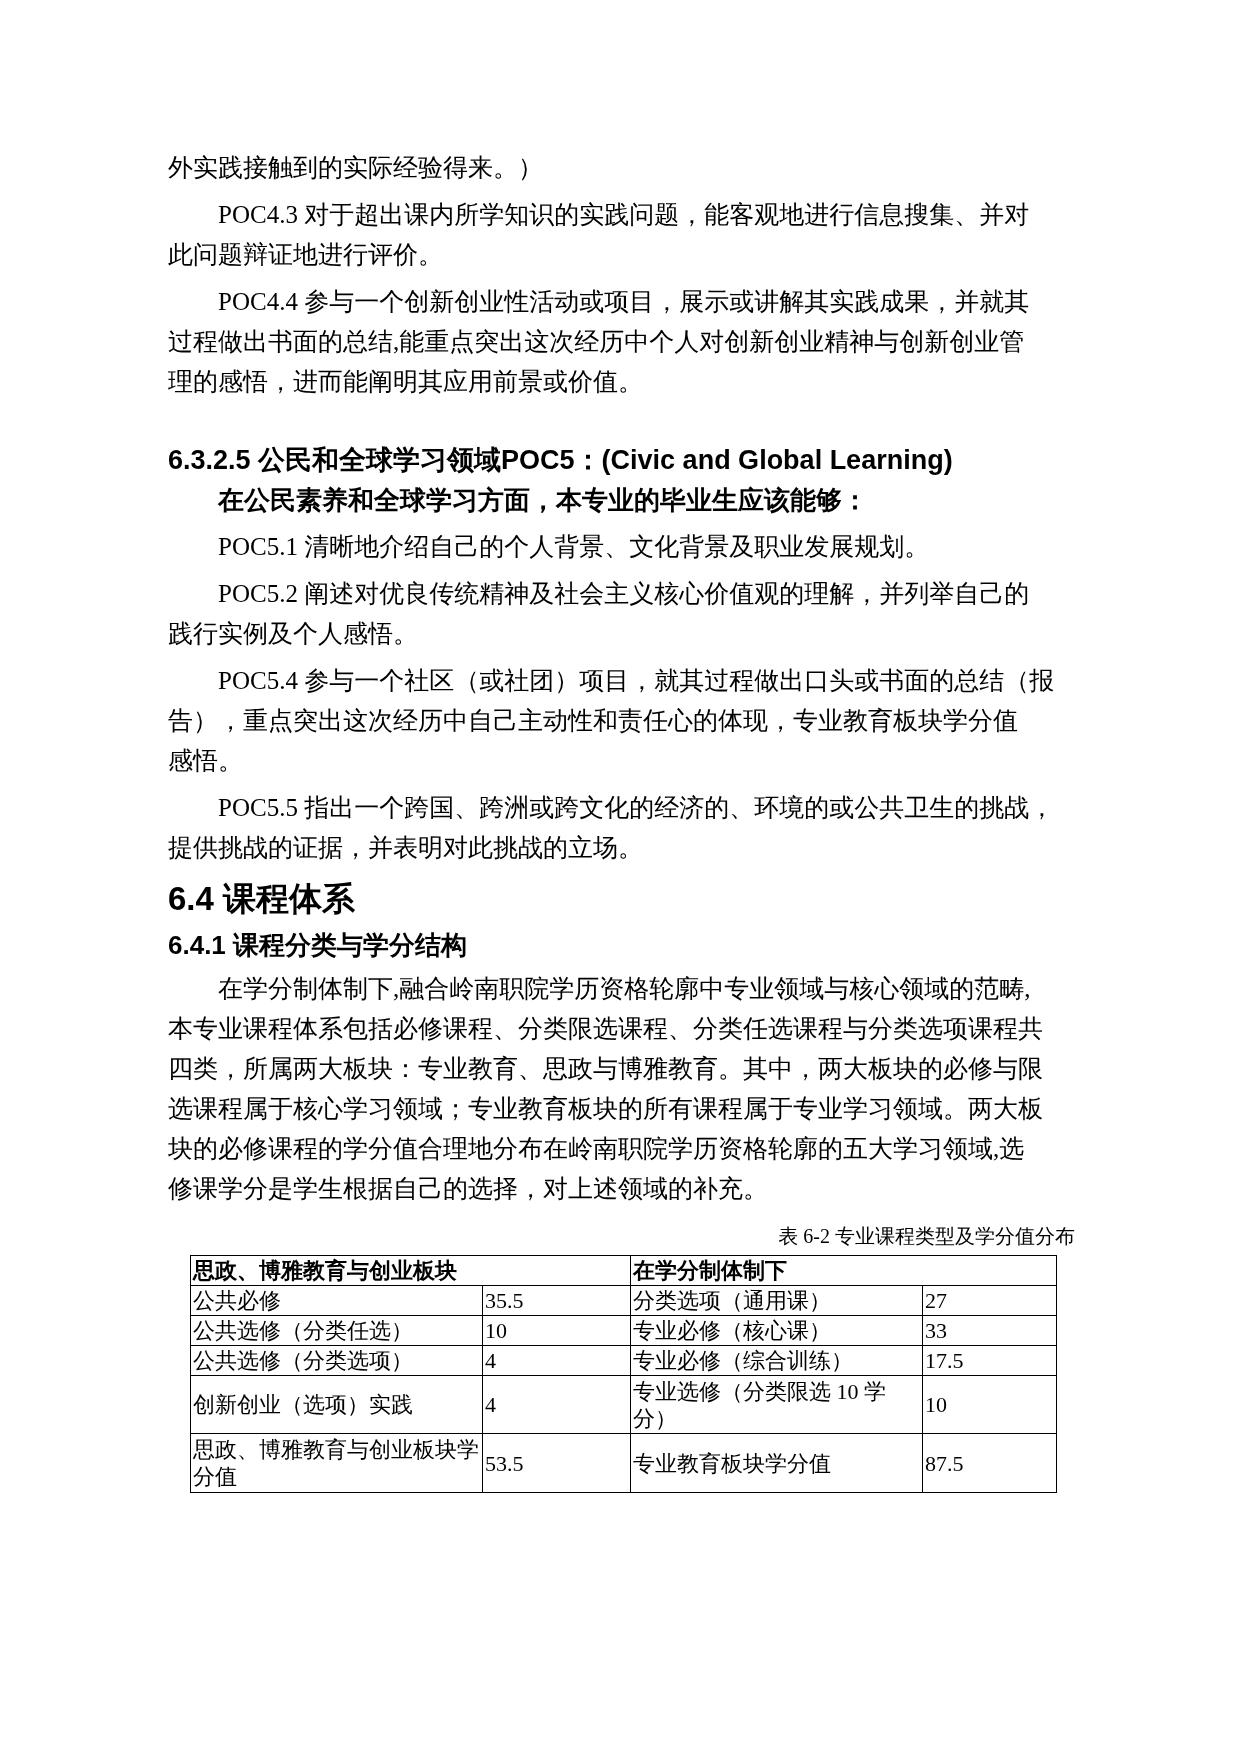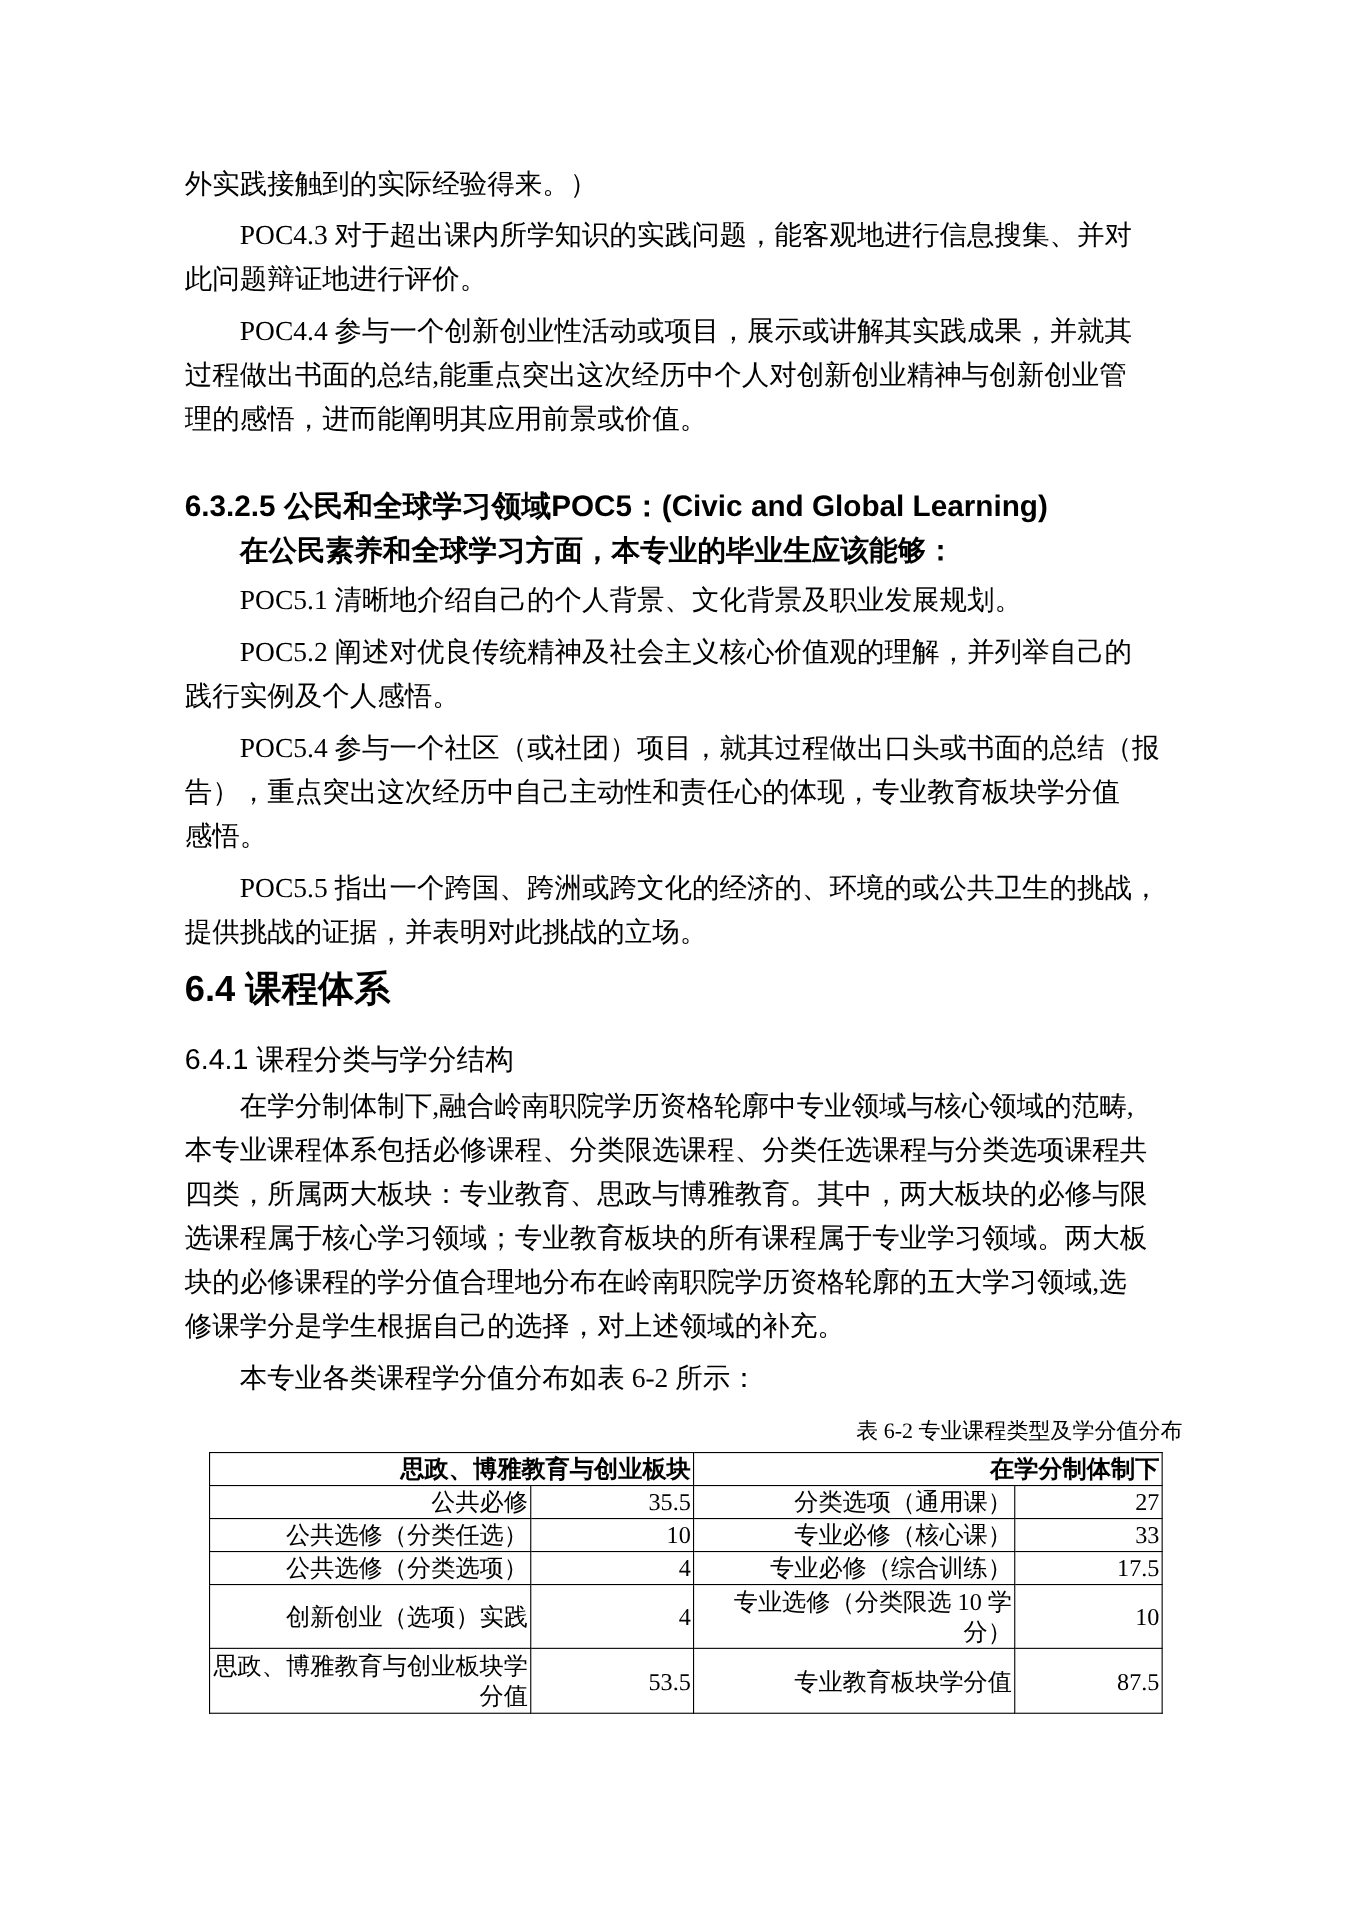--- a/index.html
+++ b/index.html
@@ -38,24 +38,24 @@
   }
   .h-64{
     font-family:"Liberation Sans","DejaVu Sans",sans-serif;
     font-weight:bold;
     font-size:33px;
     line-height:48px;
     margin:0;
   }
   .h-641{
     font-family:"Liberation Sans","DejaVu Sans",sans-serif;
-    font-weight:normal;
+    font-weight:bold;
     font-size:26px;
     line-height:40px;
-    margin:20px 0 4px 0;
+    margin:2px 0 4px 0;
   }
   .tbl-intro{margin-top:6px;}
   .tbl-caption{
     font-family:"Liberation Serif","DejaVu Serif",serif;
     font-size:20px;
     line-height:26px;
     margin:14px 0 6px 0;
     text-align:right;
   }
   table.credit{
@@ -66,21 +66,21 @@
     font-family:"Liberation Serif","DejaVu Serif",serif;
     font-size:22px;
     color:#000;
   }
   table.credit col.c-label{width:292px;}
   table.credit col.c-val1{width:148px;}
   table.credit col.c-label2{width:292px;}
   table.credit col.c-val2{width:134px;}
   table.credit th,table.credit td{
     border:1px solid #000;
-    text-align:right;
+    text-align:left;
     vertical-align:middle;
     padding:1px 2px;
     line-height:27px;
     font-weight:normal;
     margin-top:39px;
   }
   table.credit th{
     font-family:"Liberation Sans","DejaVu Sans",sans-serif;
     font-weight:bold;
     height:27px;
@@ -120,21 +120,20 @@
 
   <h2 class="h-641">6.4.1 课程分类与学分结构</h2>
 
   <p class="body-text indent">在学分制体制下,融合岭南职院学历资格轮廓中专业领域与核心领域的范畴,
 本专业课程体系包括必修课程、分类限选课程、分类任选课程与分类选项课程共
 四类，所属两大板块：专业教育、思政与博雅教育。其中，两大板块的必修与限
 选课程属于核心学习领域；专业教育板块的所有课程属于专业学习领域。两大板
 块的必修课程的学分值合理地分布在岭南职院学历资格轮廓的五大学习领域,选
 修课学分是学生根据自己的选择，对上述领域的补充。</p>
 
-  <p class="body-text indent tbl-intro">本专业各类课程学分值分布如表 6-2 所示：</p>
 
   <div class="tbl-caption">表 6-2 专业课程类型及学分值分布</div>
 
   <table class="credit">
     <colgroup>
       <col class="c-label">
         <col class="c-val1">
         <col class="c-label2">
         <col class="c-val2">
     </colgroup>

